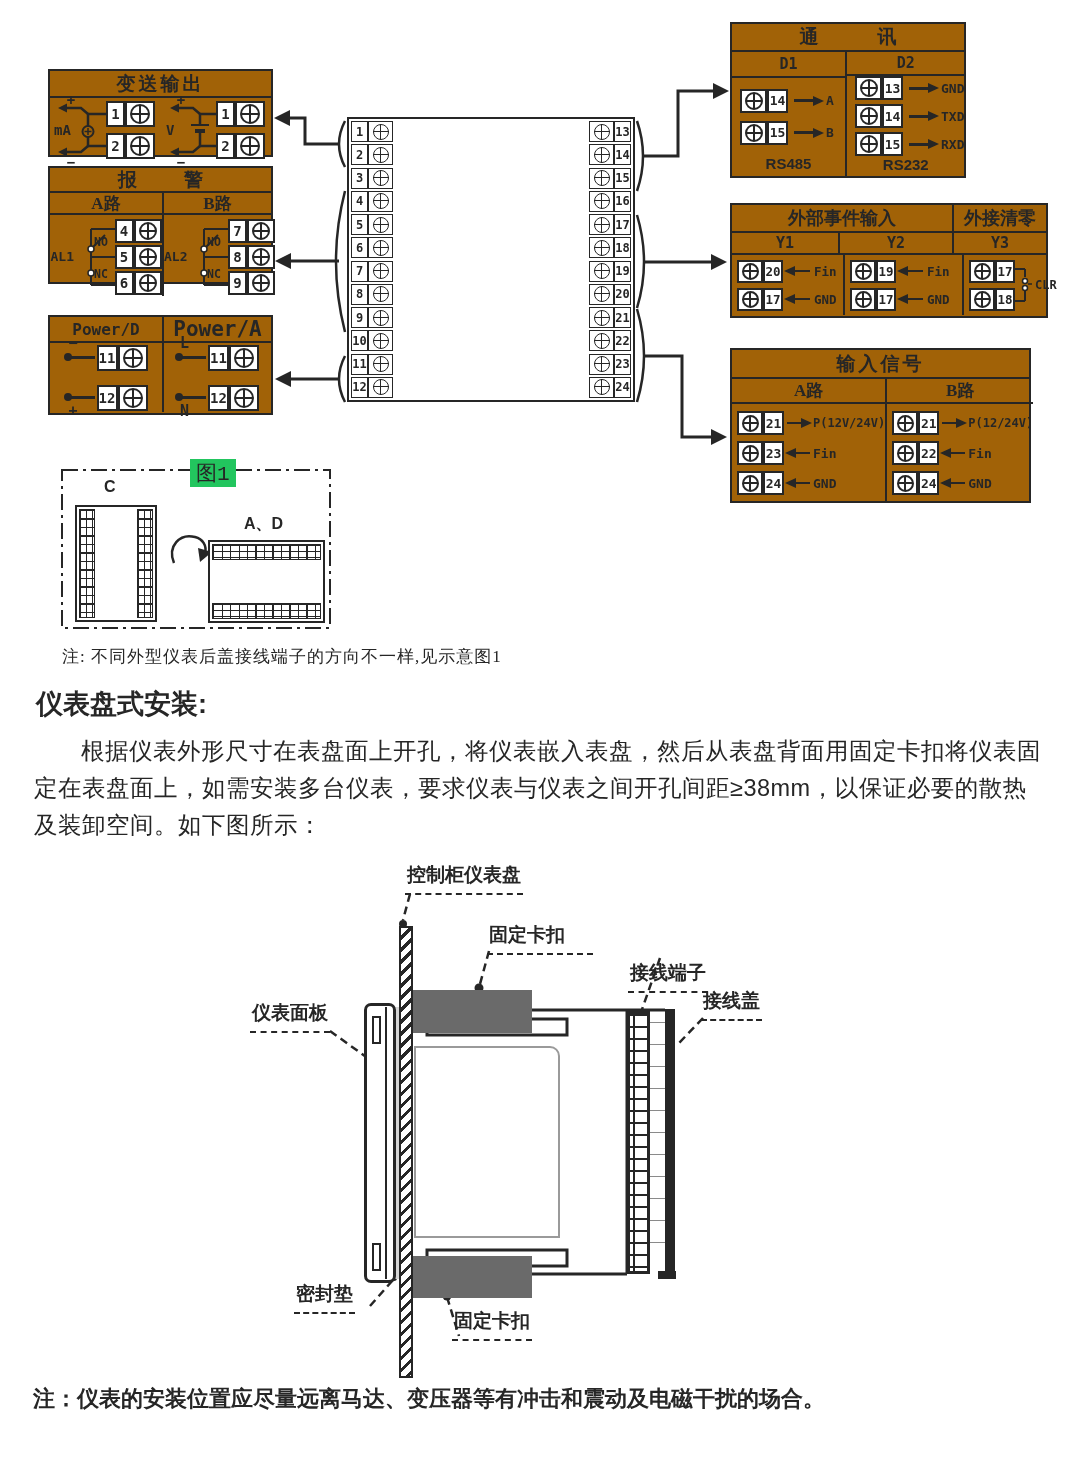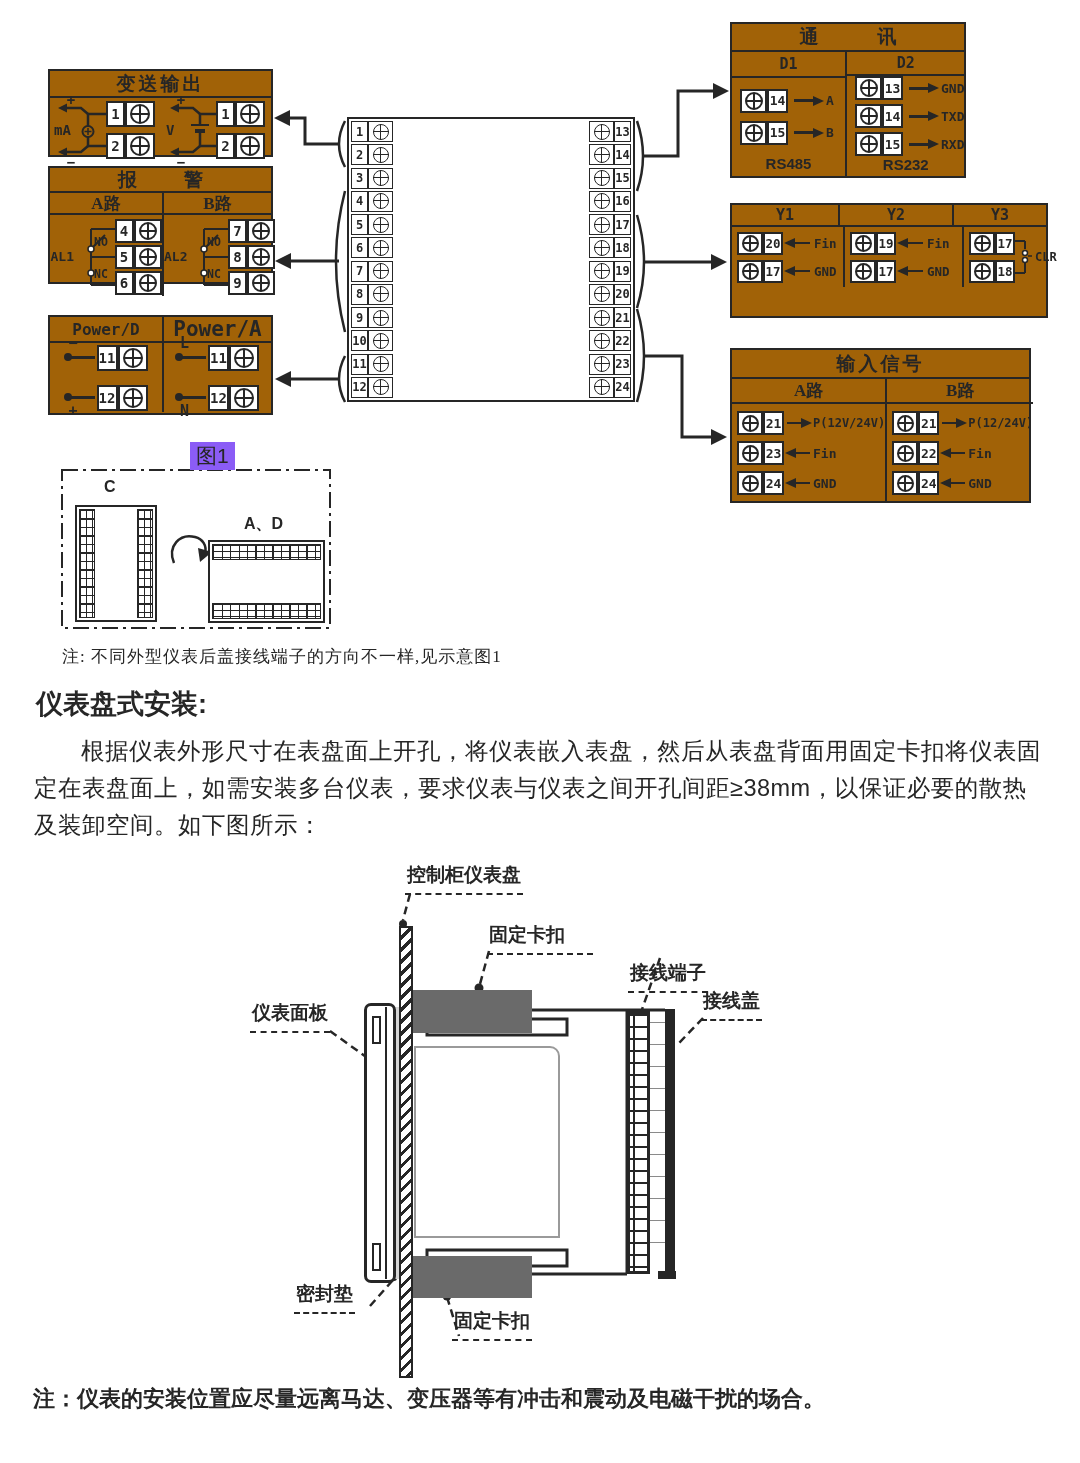--- a/index.html
+++ b/index.html
@@ -602,20 +602,24 @@
             <span class="arr arr-r"></span>
             <span class="rlabel">RXD</span>
           </div>
         </div>
         <div class="mono" style="height:22px;text-align:center;font-size:15px">RS232</div>
       </div>
     </div>
   </div>
 
   <div class="box sm" style="left:730px;top:203px;width:318px;height:115px;z-index:2">
+    <div class="cols" style="height:26px;border-bottom:2px solid var(--ink)">
+      <div style="flex:0 0 220px;display:flex;align-items:center;justify-content:center;font-weight:bold;font-size:18px">外部事件输入</div>
+      <div class="colv" style="flex:1;display:flex;align-items:center;justify-content:center;font-weight:bold;font-size:18px">外接清零</div>
+    </div>
     <div class="cols" style="height:22px">
       <div class="chdr mhdr" style="flex:0 0 106px;font-size:15px">Y1</div>
       <div class="chdr mhdr colv" style="flex:0 0 112px;font-size:15px">Y2</div>
       <div class="chdr mhdr colv" style="flex:1;font-size:15px">Y3</div>
     </div>
     <div class="cols" style="height:60px">
       <div style="flex:0 0 106px;display:flex;flex-direction:column;justify-content:center;gap:5px;padding-left:5px">
         <div class="trow">
           <span class="scell" style="width:26px;height:23px">
               <span class="screw" style="width:17px;height:17px"></span>
@@ -736,22 +740,22 @@
               </span>
             <span class="ncell" style="width:21px;height:24px;font-size:13px">24</span>
             <span class="arr arr-l" style="width:15px;margin:0 3px 0 11px"></span>
             <span class="rlabel" style="font-size:13px">GND</span>
           </div>
         </div>
       </div>
     </div>
   </div>
 
-  <div class="abs" style="left:190px;top:442px;z-index:2;background:#8b5cf6;padding:0 6px;
-       font-family:Liberation Sans, sans-serif;font-size:21px">图1</div>
+  <div class="abs" style="left:190px;top:459px;z-index:2;background:#22c55e;padding:0 6px;
+       font-family:Liberation Mono, monospace;font-size:21px">图1</div>
   <div class="abs mono" style="left:104px;top:478px;font-size:16px;z-index:2">C</div>
   <div class="dev" style="left:75px;top:505px;width:82px;height:117px;z-index:2">
     <div class="stripv" style="left:2px"></div>
     <div class="stripv" style="right:2px"></div>
   </div>
   <div class="dot" style="left:112px;top:509px"></div>
   <div class="abs mono" style="left:244px;top:514px;font-size:16px;z-index:2">A、D</div>
   <div class="dev" style="left:208px;top:540px;width:117px;height:83px;z-index:2">
     <div class="striph" style="top:2px"></div>
     <div class="striph" style="bottom:2px"></div>

